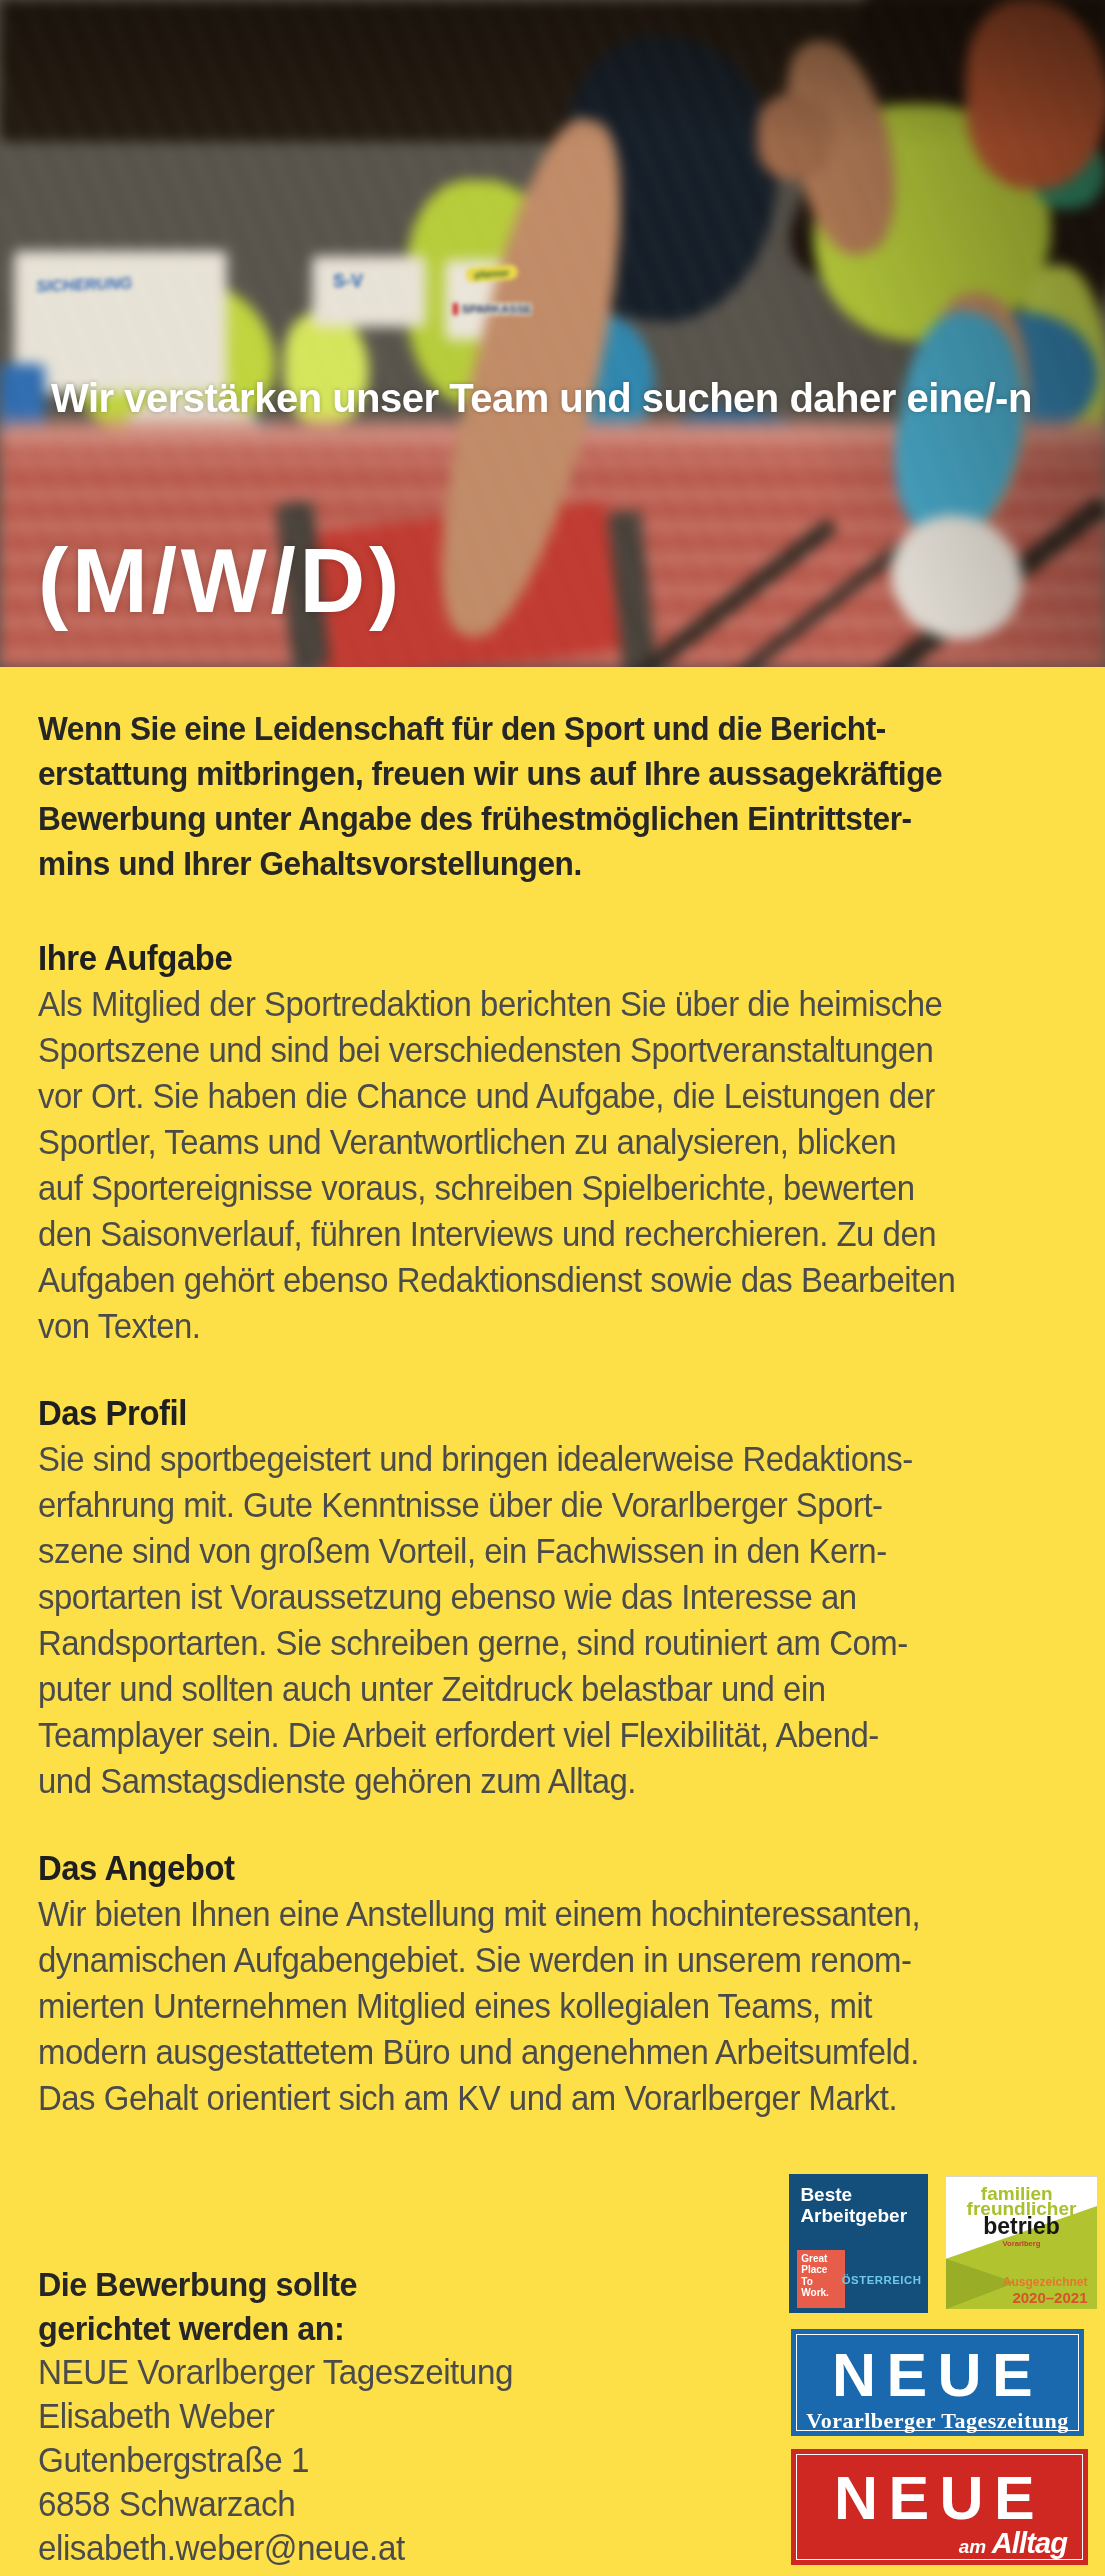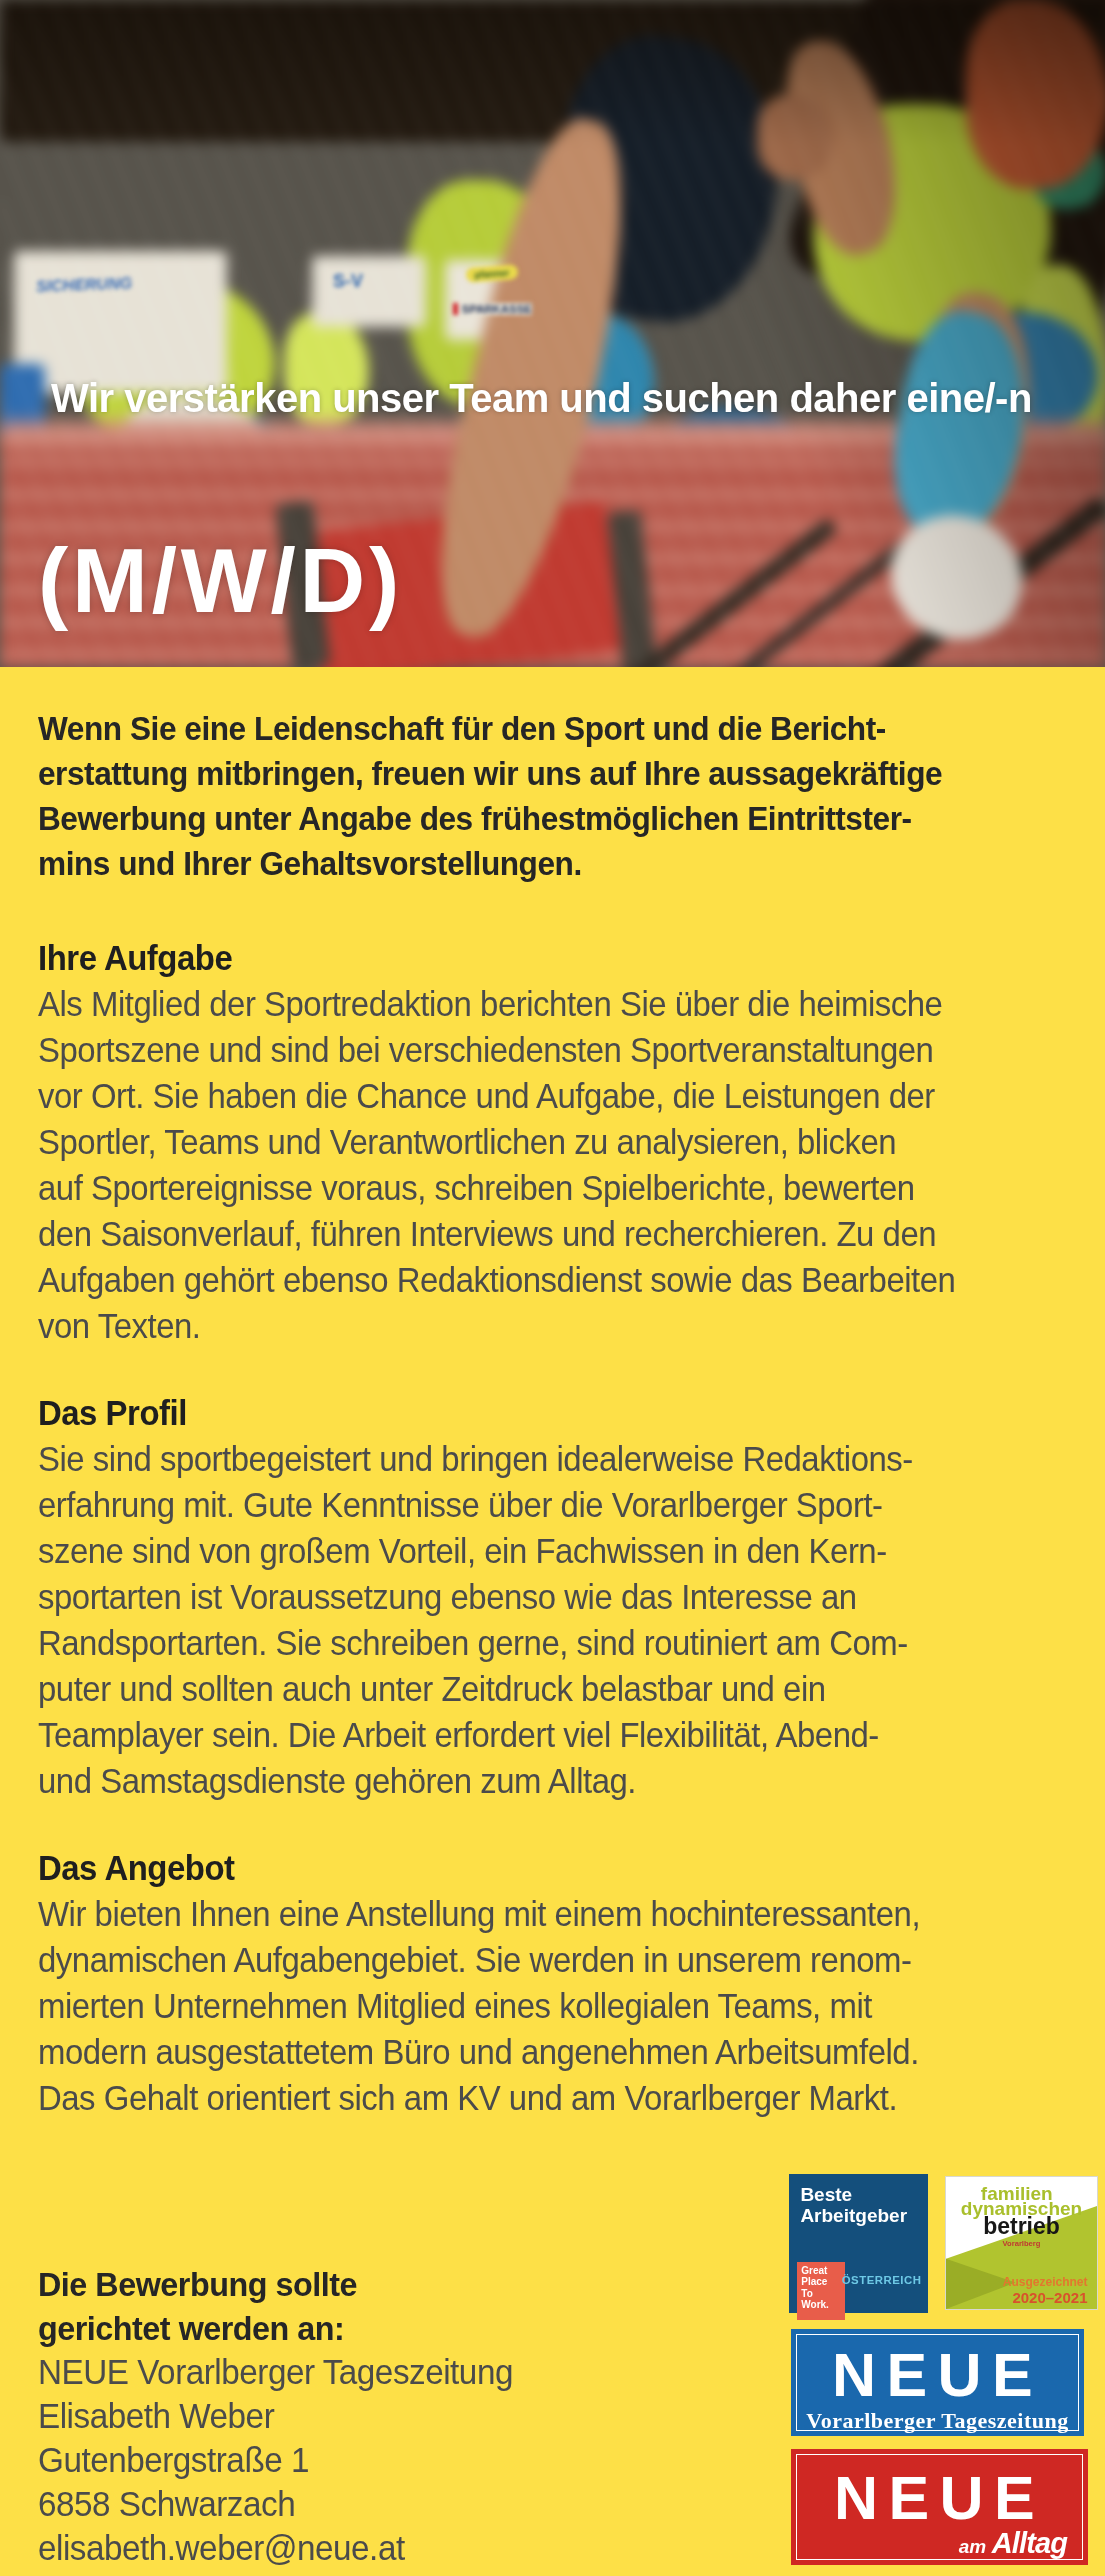--- a/index.html
+++ b/index.html
@@ -187,33 +187,33 @@
     <pre class="c-lines">NEUE Vorarlberger Tageszeitung
 Elisabeth Weber
 Gutenbergstraße 1
 6858 Schwarzach
 elisabeth.weber@neue.at</pre>
   </div>
 
   <div class="badge-beste" style="background:#144f7c;">
     <pre class="bb-title">Beste
 Arbeitgeber</pre>
-    <pre class="gptw" style="background:#e85d4a;margin-top:12px;">Great
+    <pre class="gptw" style="background:#e85d4a;">Great
 Place
 To
 Work.</pre>
     <div class="bb-country" style="color:#6ec9e6;">ÖSTERREICH</div>
     <div class="bb-year" style="color:#6ec9e6;">2020</div>
   </div>
 
   <div class="badge-familie">
     <div class="bf-green" style="background:#b1c42f;"></div>
     <div class="bf-fold" style="background:#9aad26;"></div>
     <div class="bf-w1" style="color:#a9bf2c;">familien</div>
-    <div class="bf-w2" style="color:#a9bf2c;">dynamischen</div>
+    <div class="bf-w2" style="color:#a9bf2c;">freundlicher</div>
     <div class="bf-w3">betrieb</div>
     <div class="bf-region" style="color:#c03a31;">Vorarlberg</div>
     <div class="bf-award" style="color:#e2772e;">Ausgezeichnet</div>
     <div class="bf-years" style="color:#d8522c;">2020–2021</div>
   </div>
 
   <div class="neue-logo neue-blue" style="background:#1a68ad;">
     <div class="neue-inner"></div>
     <div class="neue-word">NEUE</div>
     <div class="neue-sub-serif">Vorarlberger Tageszeitung</div>

